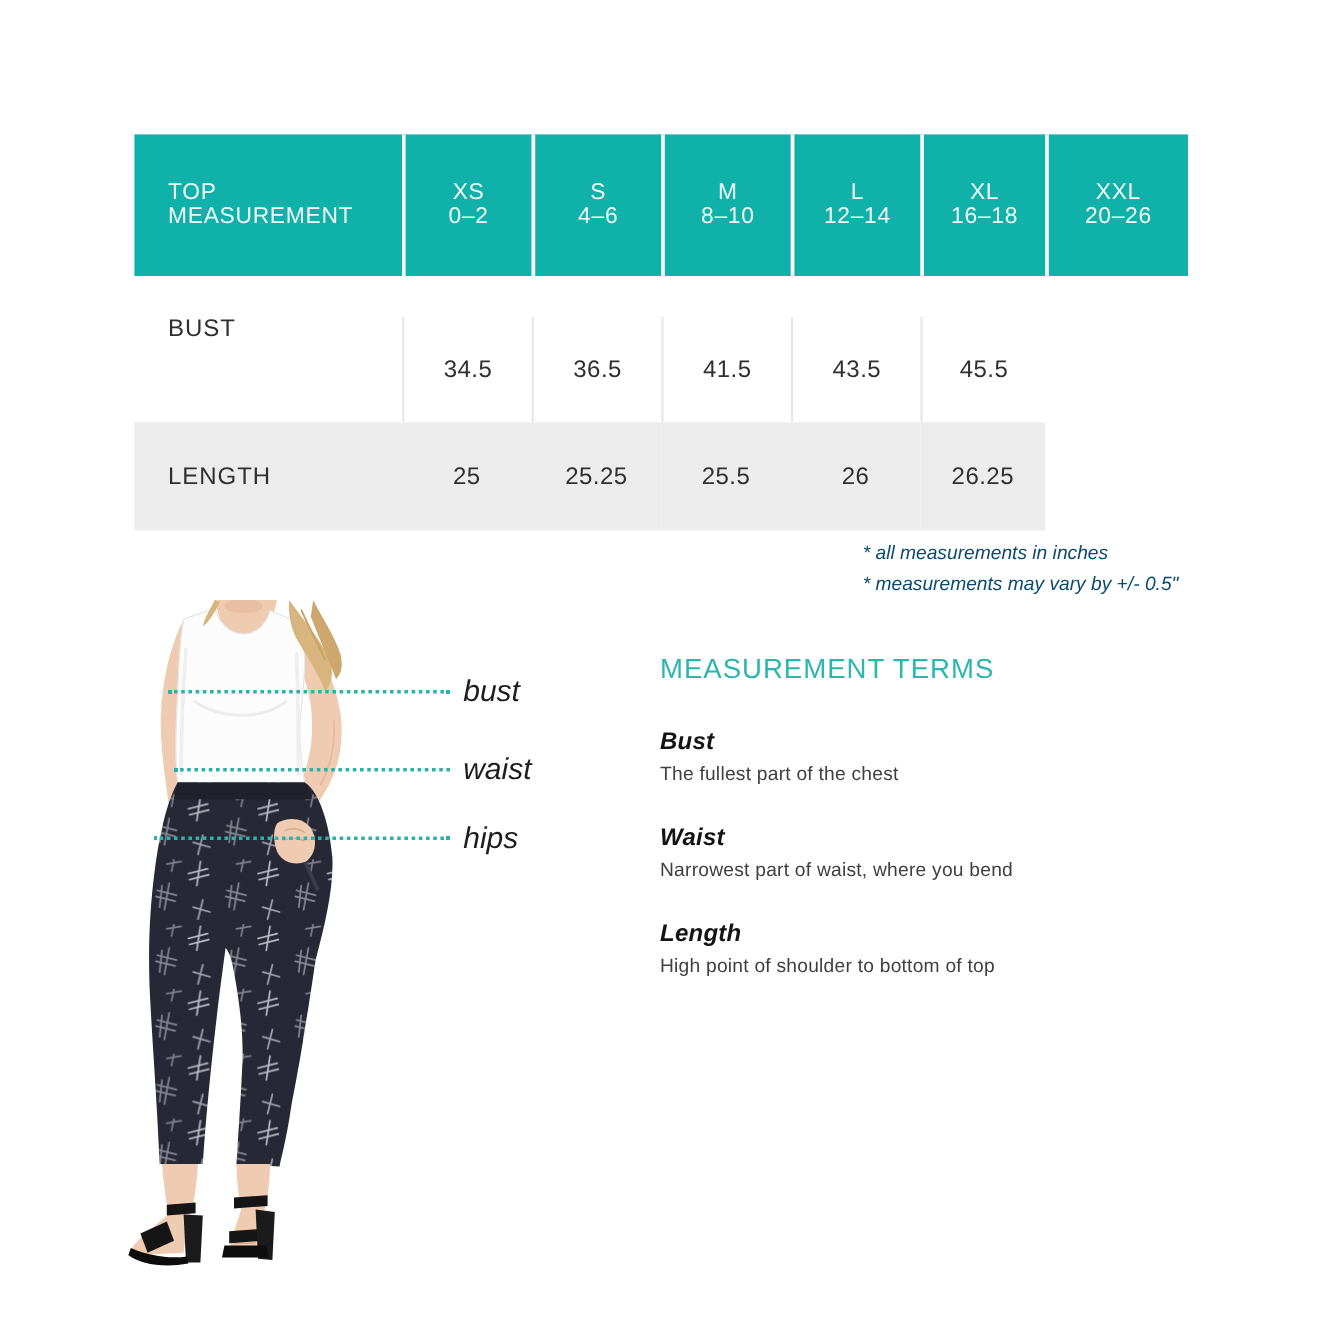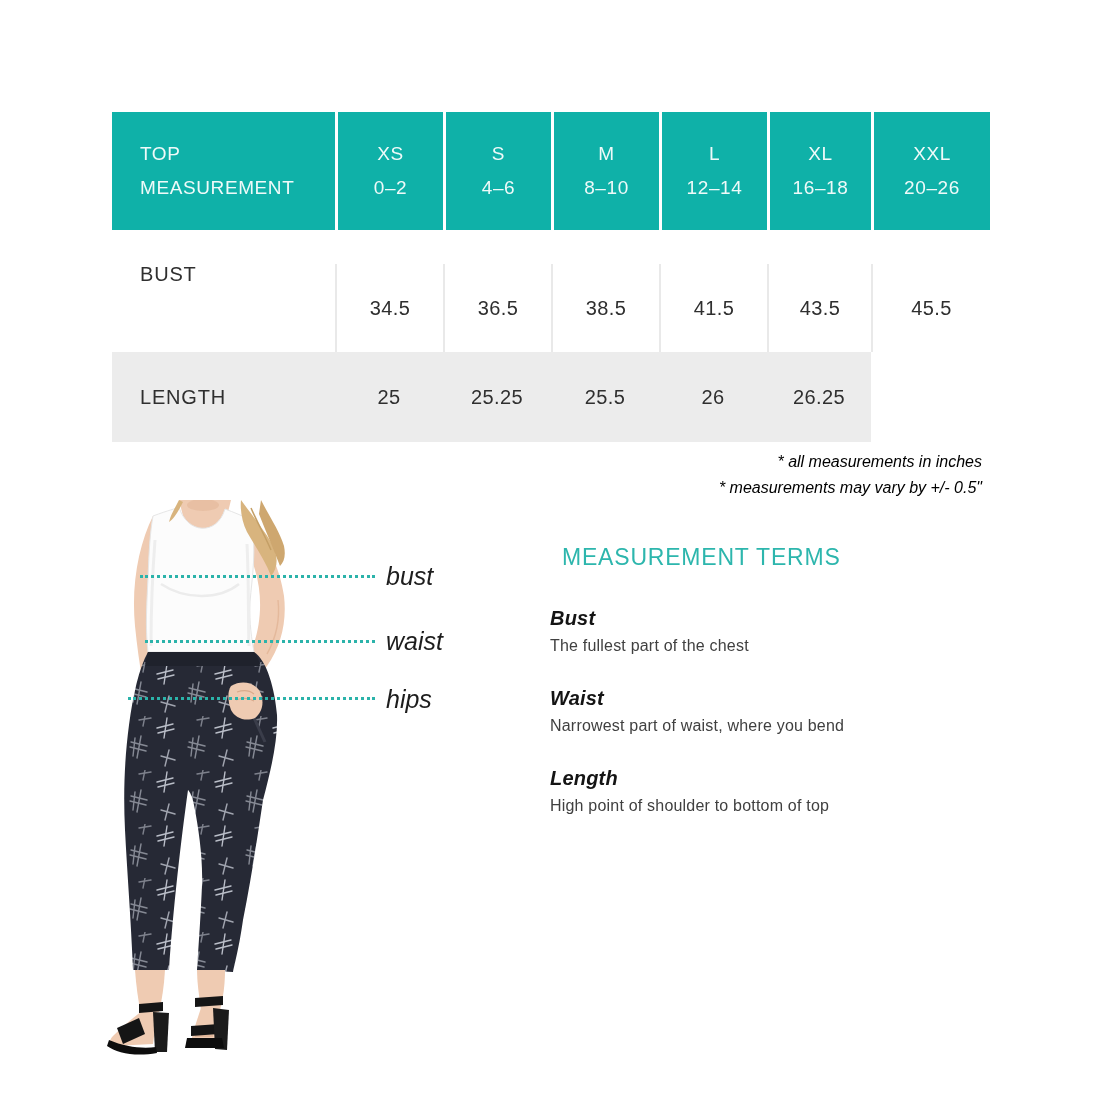--- a/index.html
+++ b/index.html
@@ -6,54 +6,54 @@
   body{
     width:1100px;height:1100px;background:#ffffff;position:relative;
     font-family:"Liberation Sans",sans-serif;overflow:hidden;
   }
   
   .size-table{position:absolute;left:112px;top:112px;width:878px;}
   .trow{display:grid;grid-template-columns:223px 108px 108px 108px 108px 104px 119px;}
   .thead .cell{
     background:#0FB1A8;color:#EFFAF9;height:118px;
     display:flex;flex-direction:column;align-items:center;justify-content:center;
-    font-size:19px;letter-spacing:.6px;line-height:34px;box-sizing:border-box;
+    font-size:19px;letter-spacing:.6px;line-height:20px;box-sizing:border-box;
   }
   .thead .cell + .cell{border-left:3px solid #ffffff;}
   .thead .corner{align-items:flex-start;padding-left:28px;}
   .tbody-row .cell{
     display:flex;align-items:center;justify-content:center;
     font-size:20px;color:#2f2f2f;box-sizing:border-box;letter-spacing:.4px;
   }
   .row-bust .cell{height:88px;background:#ffffff;}
   .row-bust .cell + .cell{border-left:2px solid #e9e9e9;margin-top:34px;}
   .row-length .cell{height:90px;background:#ECECEC;}
   .tbody-row .rowlabel{justify-content:flex-start;padding-left:28px;letter-spacing:.8px;}
   
   .notes{
-    position:absolute;top:449px;right:118px;text-align:right;
-    font-style:italic;font-size:16px;line-height:26px;color:#000000;
+    position:absolute;top:449px;right:118px;text-align:left;
+    font-style:italic;font-size:16px;line-height:26px;color:#0c4a6e;
   }
   
   .figure-wrap{position:absolute;left:95px;top:500px;width:250px;height:560px;z-index:1;}
   .dotline{position:absolute;height:0;border-top:3px dotted #2BB3AA;z-index:3;}
   .dot-bust{left:140px;top:575px;width:235px;}
   .dot-waist{left:145px;top:640px;width:230px;}
   .dot-hips{left:128px;top:697px;width:247px;}
   .measure-label{
     position:absolute;left:386px;z-index:3;font-style:italic;
     font-size:25px;color:#1d1d1d;line-height:28px;
   }
   .lbl-bust{top:562px;}
   .lbl-waist{top:627px;}
   .lbl-hips{top:685px;}
   
   .terms{position:absolute;left:550px;top:544px;width:470px;}
   .terms h2{
-    margin:0 0 36px 12px;font-size:23px;font-weight:400;color:#2DB6AD;
+    margin:0 0 36px 0;font-size:23px;font-weight:400;color:#2DB6AD;
     letter-spacing:.8px;
   }
   .term-item{margin-bottom:32px;}
   .term-name{font-size:20px;font-weight:bold;font-style:italic;color:#141414;margin-bottom:7px;letter-spacing:.2px;}
   .term-def{font-size:16px;color:#404040;letter-spacing:.2px;}
 </style>
 </head>
 <body>
 
 <div class="size-table">
@@ -84,21 +84,20 @@
     <div class="cell">
       <span>XXL</span>
       <span>20–26</span>
     </div>
   </div>
 
   <div class="trow tbody-row row-bust">
     <div class="cell rowlabel">BUST</div>
     <div class="cell">34.5</div>
     <div class="cell">36.5</div>
-    <div class="cell">38.5</div>
     <div class="cell">41.5</div>
     <div class="cell">43.5</div>
     <div class="cell">45.5</div>
   </div>
 
   <div class="trow tbody-row row-length">
     <div class="cell rowlabel">LENGTH</div>
     <div class="cell">25</div>
     <div class="cell">25.25</div>
     <div class="cell">25.5</div>

